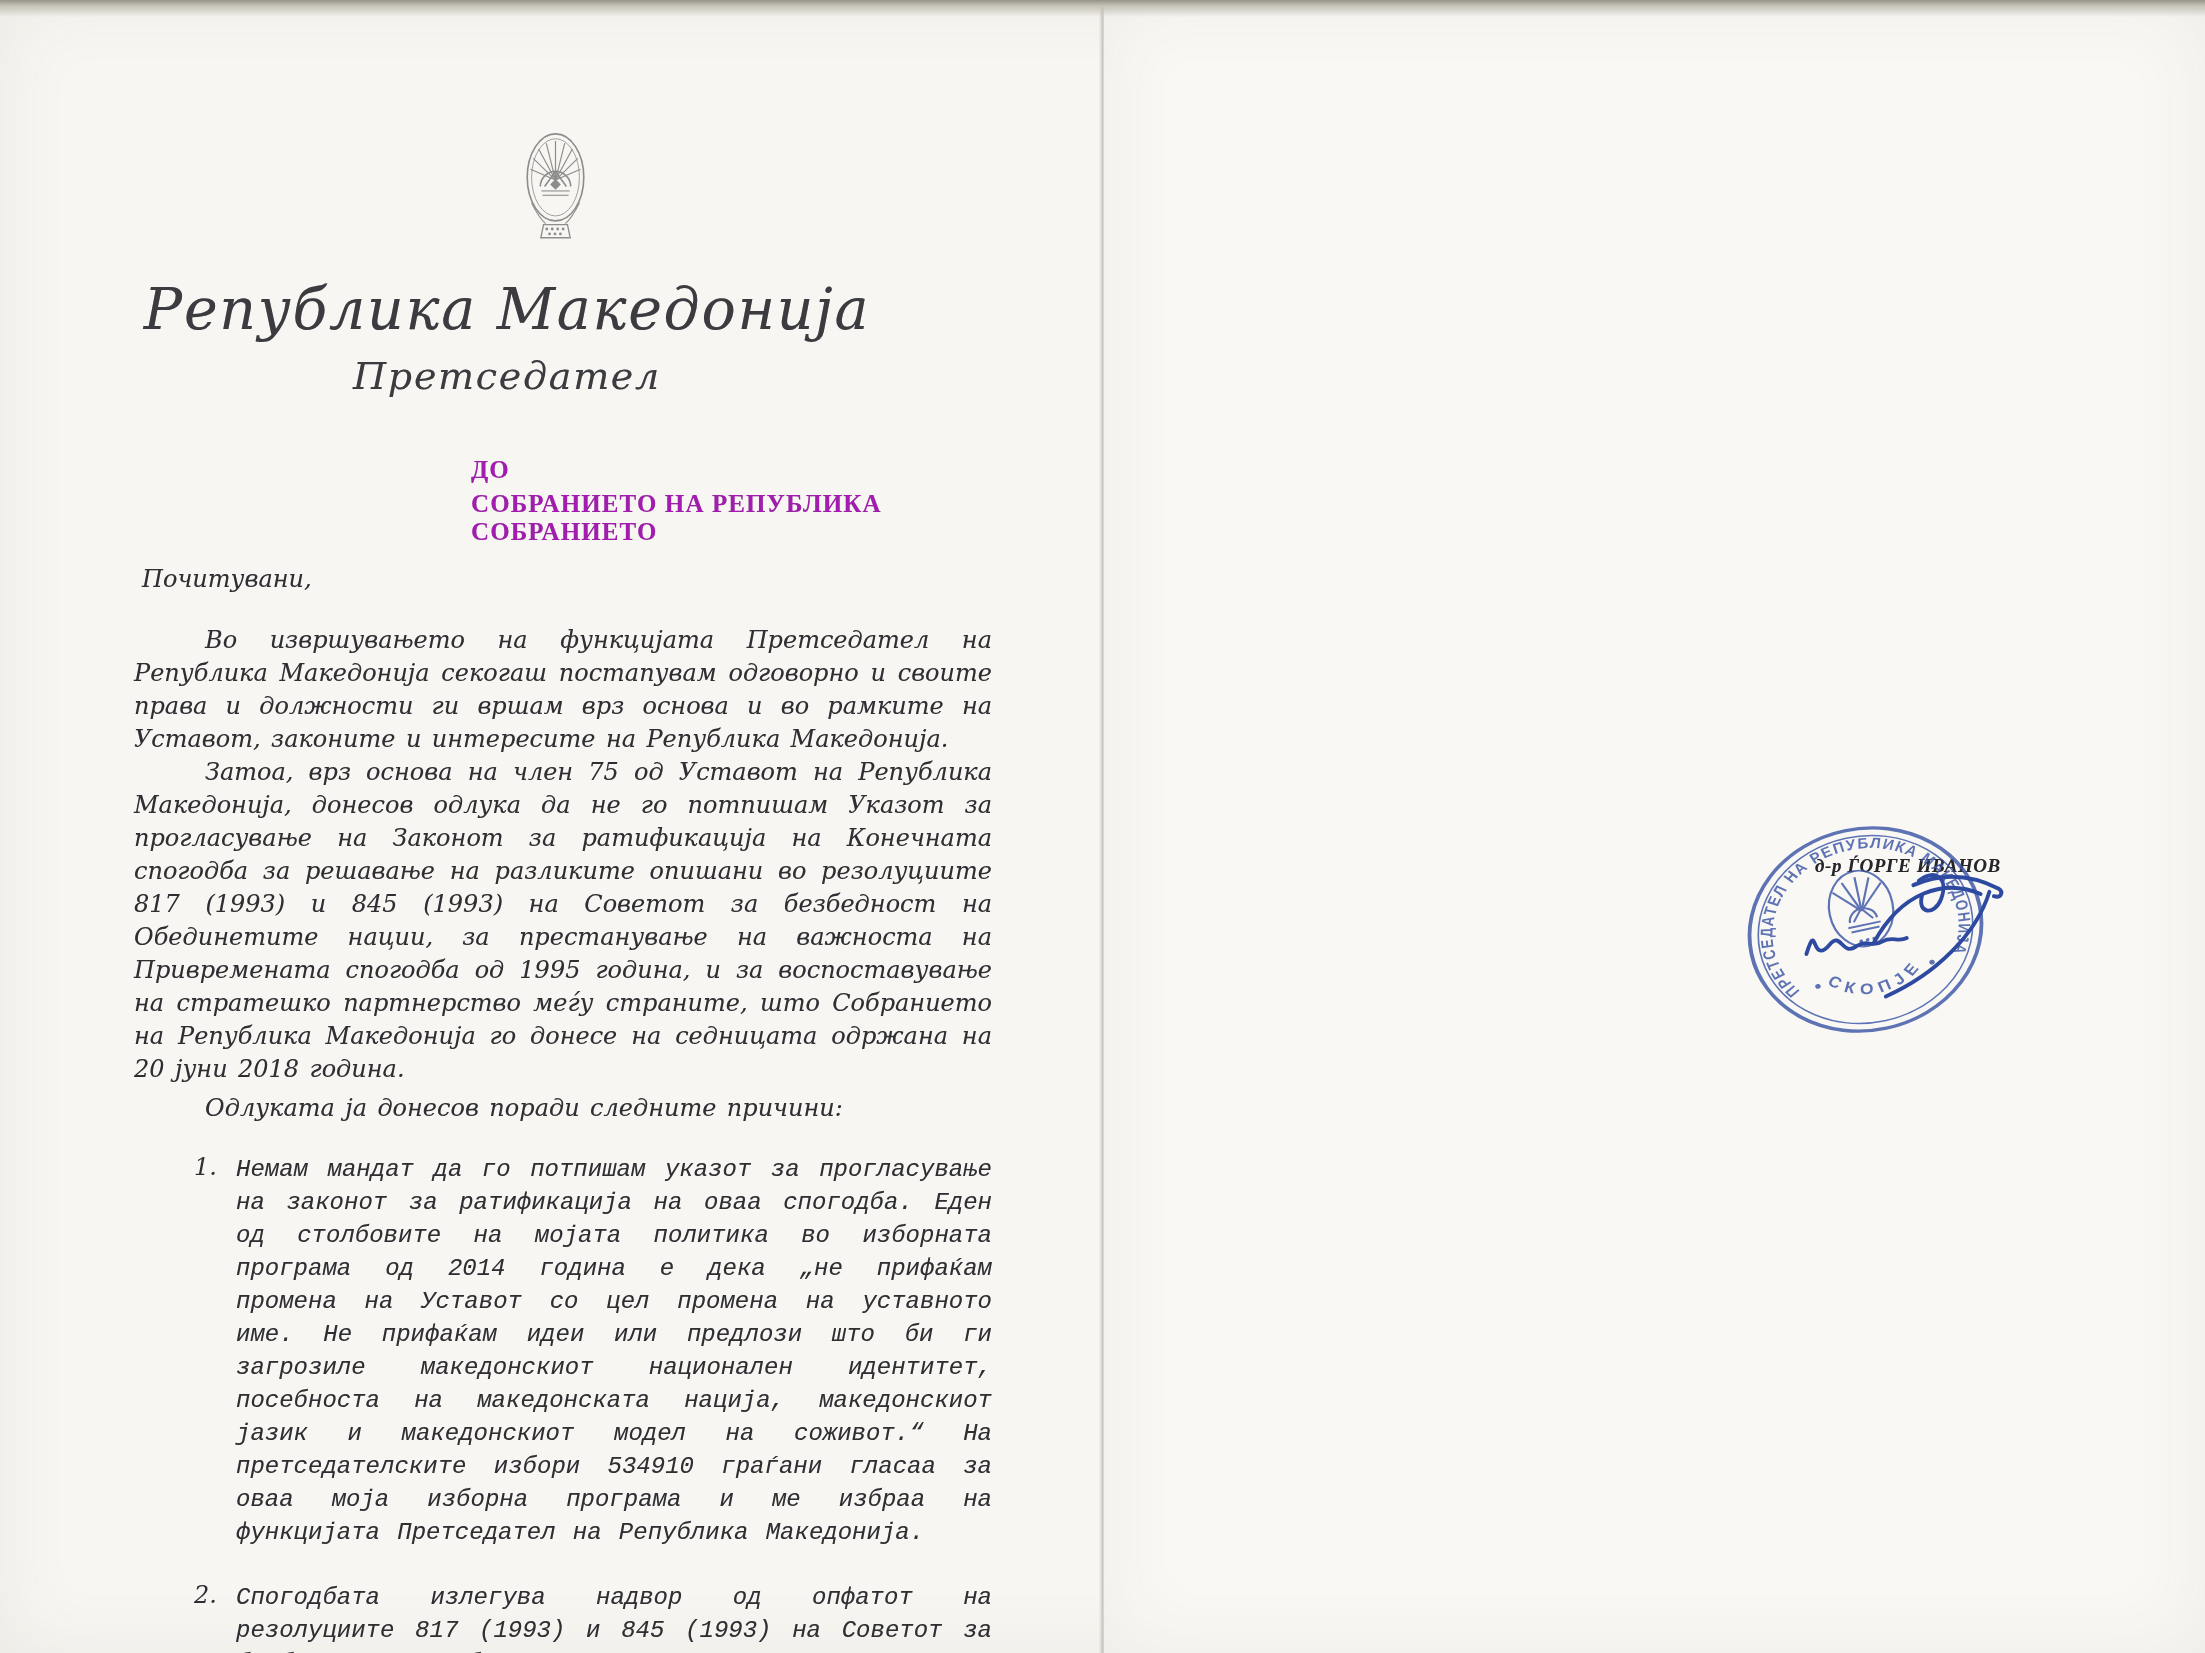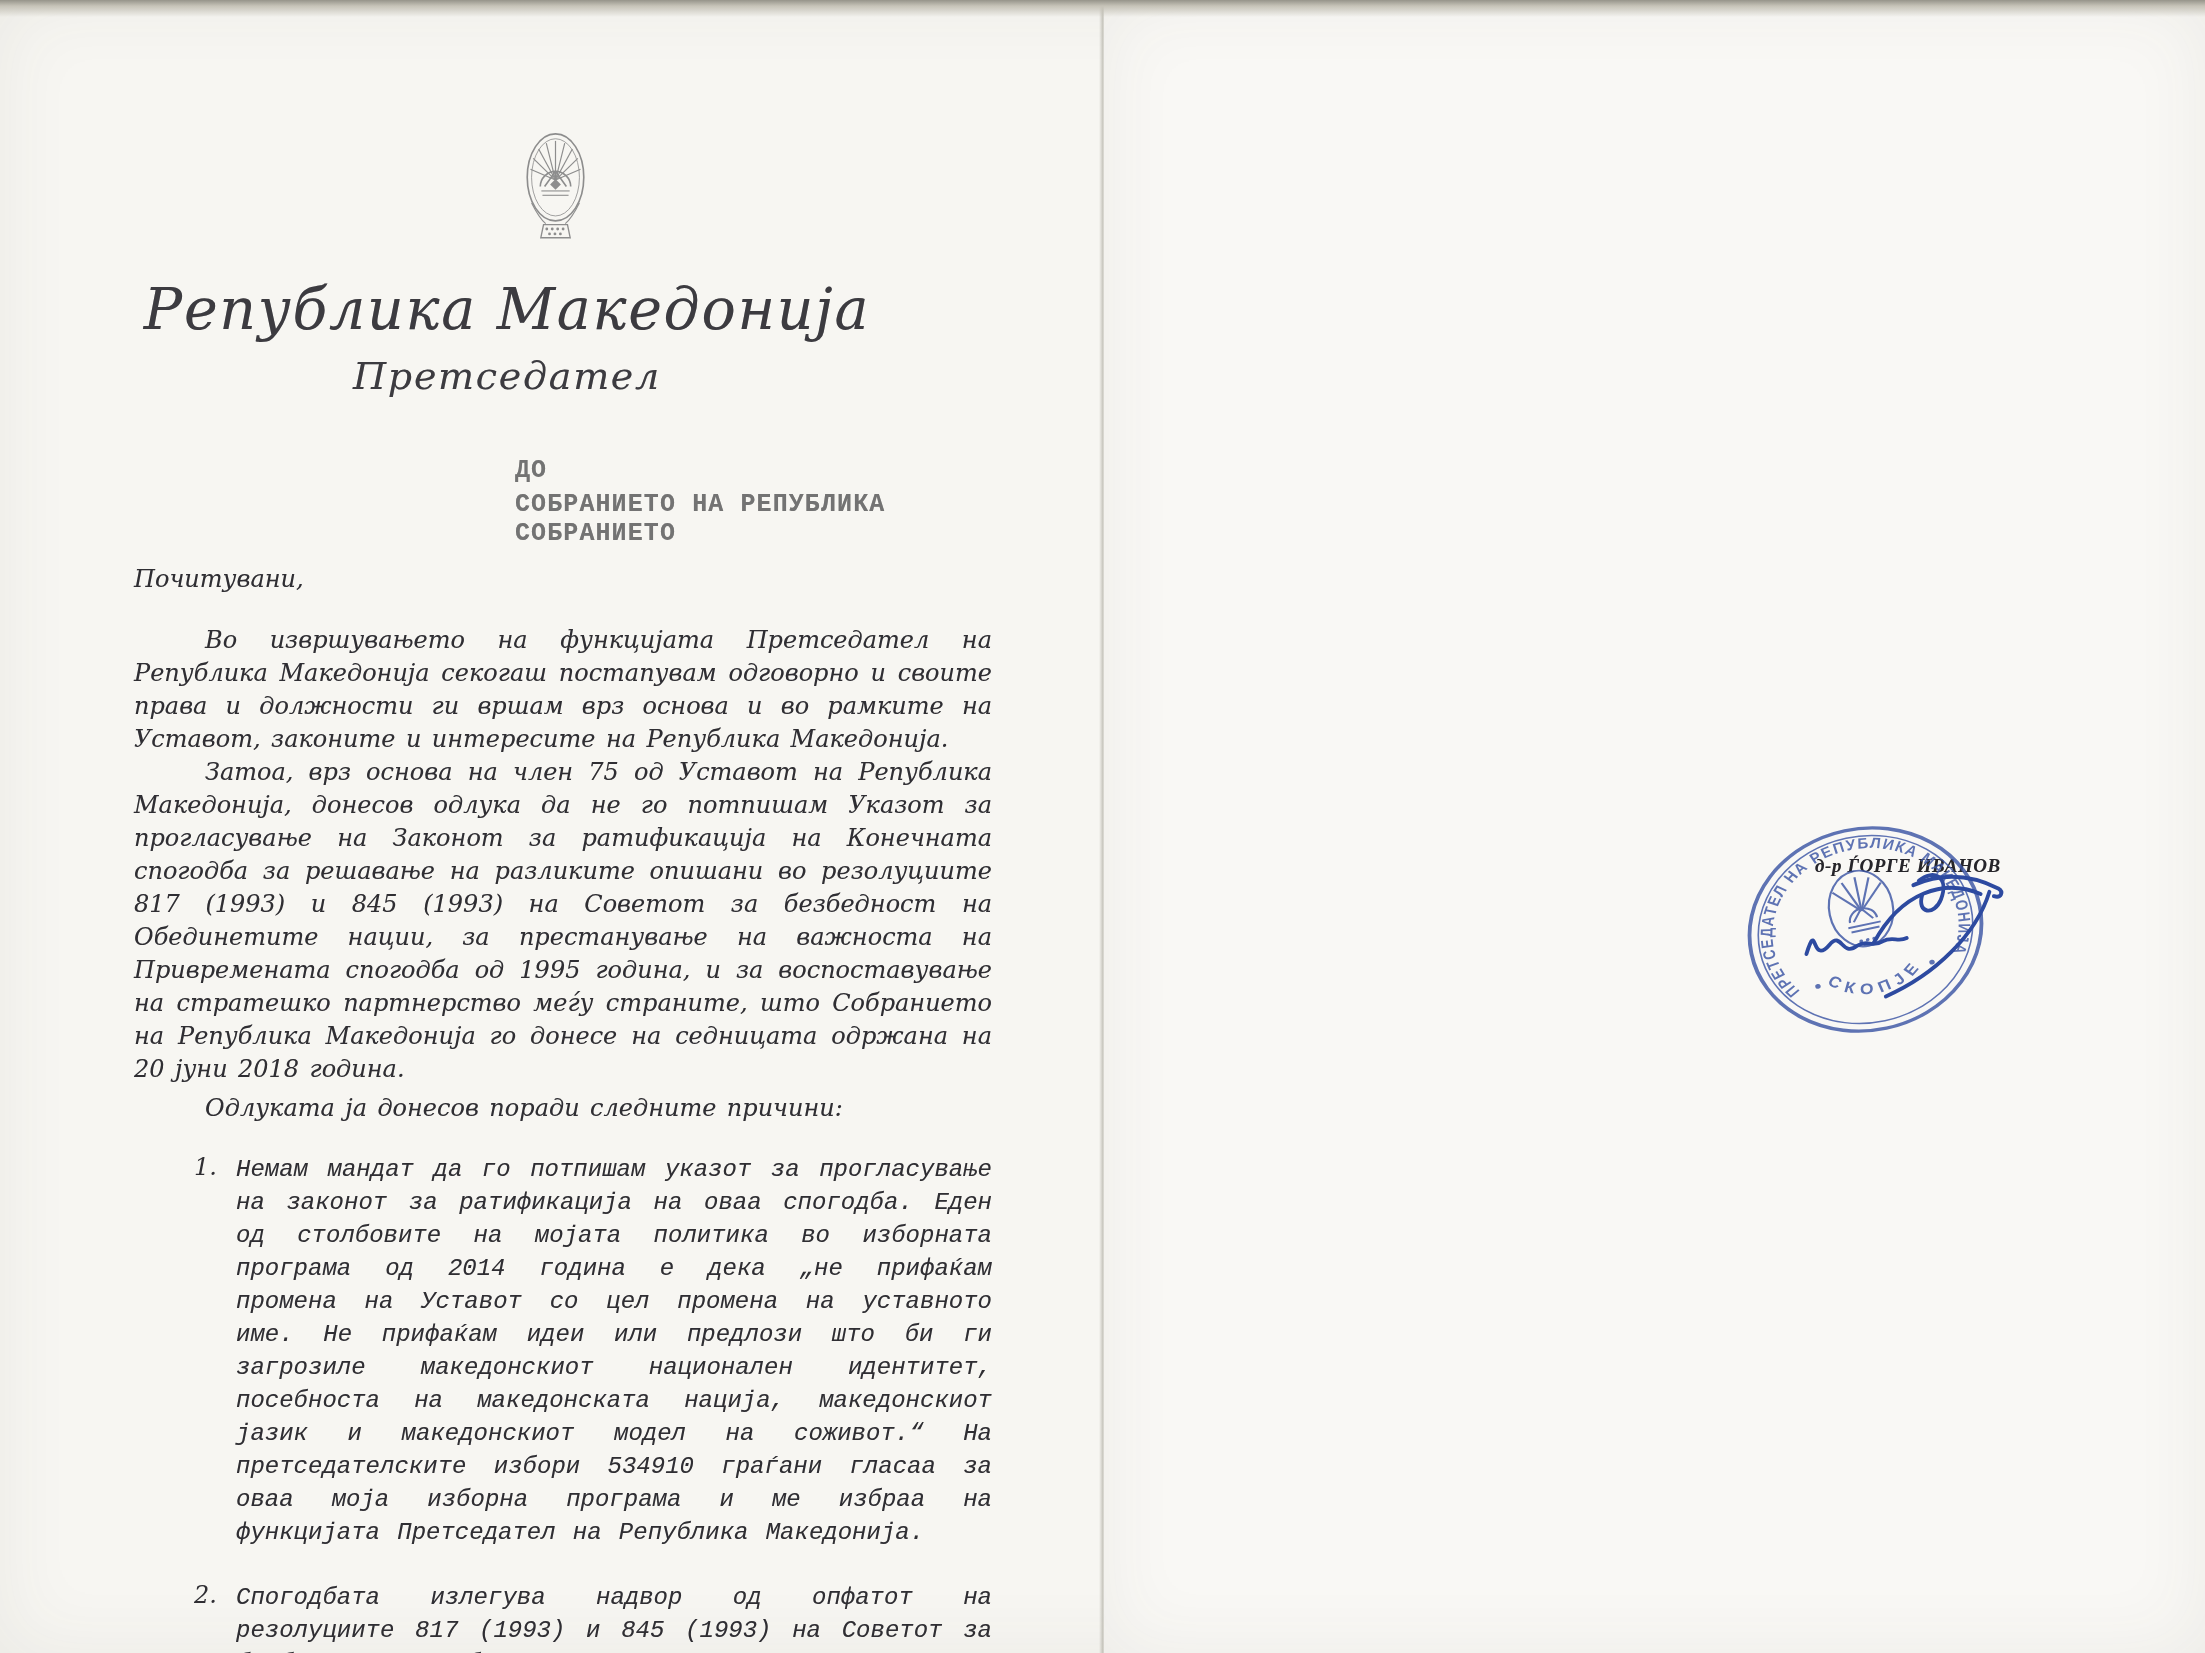--- a/index.html
+++ b/index.html
@@ -29,37 +29,37 @@
   .emblem { position:absolute; left:512px; top:120px; width:87px; height:131px; }
   .script-line {
     position:absolute; left:0; width:1014px; text-align:center;
     font-family:"DejaVu Serif", serif; font-style:italic; color:#3c3b40;
     letter-spacing:1.7px; text-shadow:0 0 0.6px rgba(50,50,55,.35);
   }
   .org1 { top:276px; font-size:57px; }
   .org2 { top:354px; font-size:38px; }
 
   .addr {
-    position:absolute; left:515px; color:#737373;
-    font-family:Liberation Mono, monospace; font-weight:bold; font-size:25px;
+    position:absolute; left:471px; color:#a21caf;
+    font-family:Liberation Serif, serif; font-weight:bold; font-size:25px;
     letter-spacing:1.1px; text-shadow:0 0 0.6px rgba(40,40,40,.3);
   }
   .addr-to   { top:456px; }
   .addr-name { top:490px; width:540px; }
 
   
   .col { position:absolute; color:#2f2e33; }
   .col-left  { left:134px;  top:563px; width:858px; }
   .bodytext, .litext, .salut {
     font-family:"DejaVu Serif", serif; font-style:italic;
     font-size:24px; line-height:33px; word-spacing:2.8px;
     text-shadow:0 0 0.6px rgba(45,45,50,.28);
   }
   .bodytext { text-align:justify; }
-  .salut { margin-bottom:27.6px; }
+  .salut { margin-bottom:27.6px;margin-left:8px; }
   .indent { text-indent:71px; }
   .p3 { margin-top:6.6px; }
 
   .li { position:relative; text-align:justify; }
   .col-left  .li { padding-left:102px; margin-top:27.6px; }
   .col-left  .li + .li { margin-top:32px; }
   .li .num {
     position:absolute; top:0;
     font-family:"DejaVu Serif", serif; font-style:italic; font-size:24px;
   }

